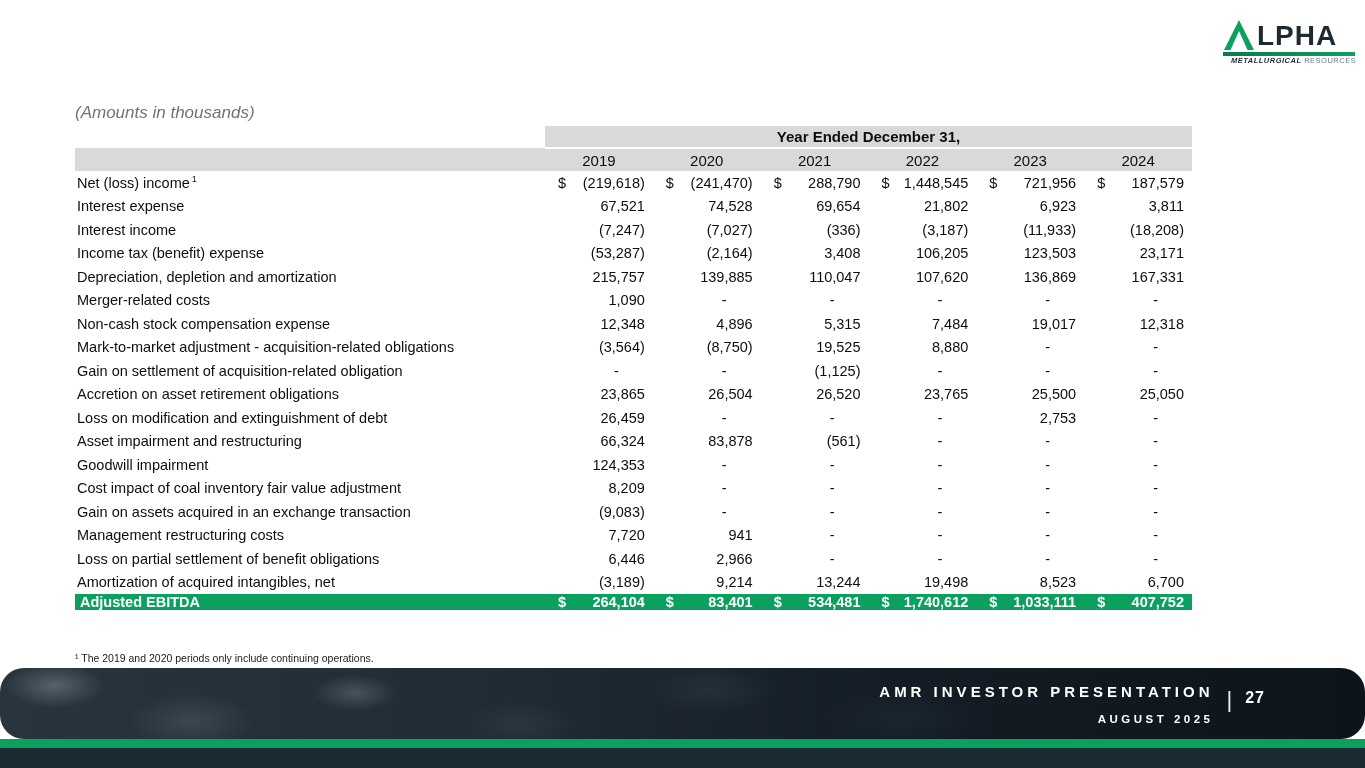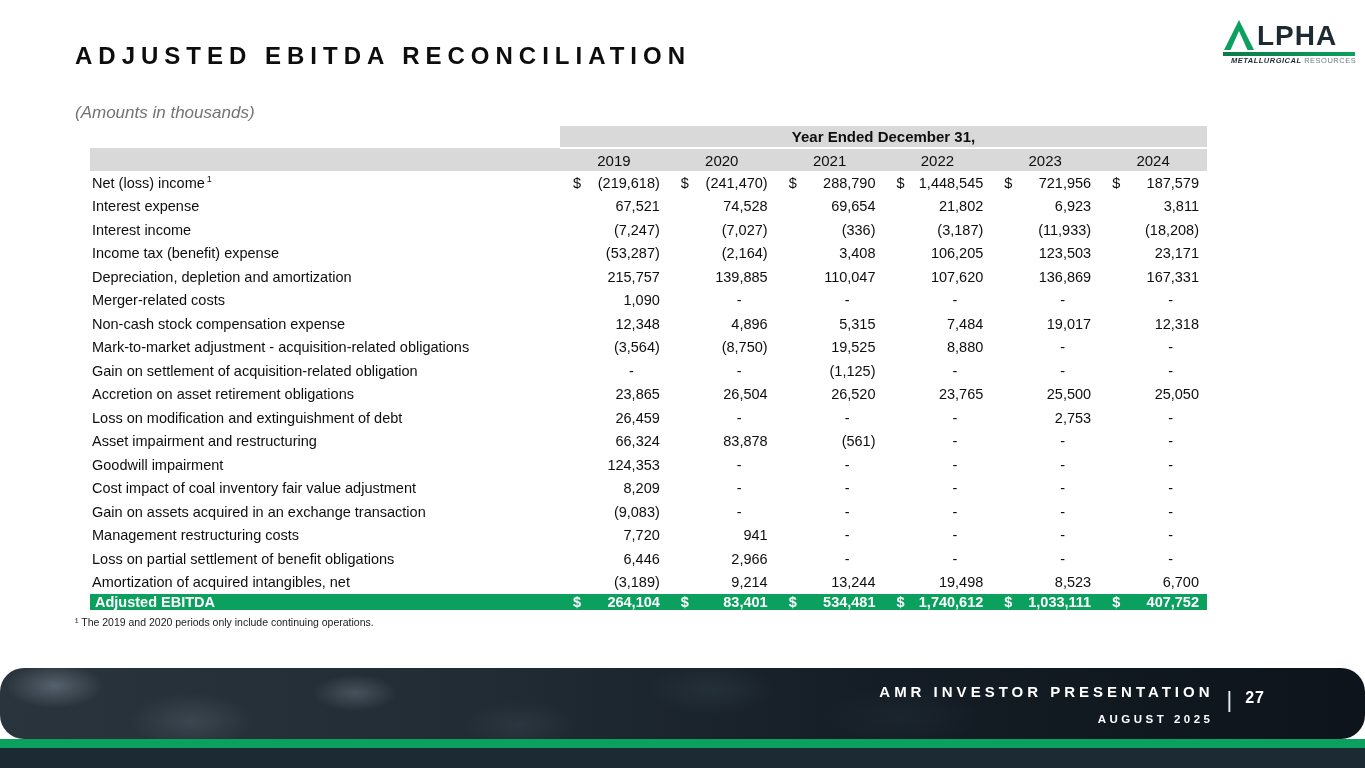--- a/index.html
+++ b/index.html
@@ -29,21 +29,21 @@
   .logo-text{font-size:28px;font-weight:800;color:#1e2a32;letter-spacing:1px;line-height:1;}
   .logo-bar{height:4px;margin-top:2px;background:linear-gradient(90deg,#0b7a47,var(--green));}
   .logo-tagline{margin-top:0;font-size:7.5px;letter-spacing:.5px;white-space:nowrap;padding-left:8px;}
   .tag-bold{font-weight:bold;font-style:italic;color:#1e2a32;}
   .tag-light{color:#6a7a80;}
 
   
   .subtitle{position:absolute;left:75px;top:103px;font-style:italic;font-size:17px;color:#737373;}
 
   
-  .tablewrap{position:absolute;left:75px;top:126px;width:1117px;margin-left:15px;}
+  .tablewrap{position:absolute;left:75px;top:126px;width:1117px;}
   table{width:100%;border-collapse:collapse;table-layout:fixed;font-size:14.5px;color:#0e0e0e;}
   col.c-label{width:470px;}
   thead th{padding:0;font-size:15px;}
   .span-h{
     background:var(--gray);font-weight:bold;text-align:center;height:22px;
     border-bottom:2px solid #fff;
   }
   .corner{background:#fff;}
   .year-row th{background:var(--gray);font-weight:normal;text-align:center;height:23px;}
   tbody td{padding:0;height:23.5px;vertical-align:middle;}
@@ -51,21 +51,21 @@
   .lbl sup{font-size:9px;margin-left:2px;}
   .cellin{display:flex;justify-content:flex-end;align-items:baseline;padding-right:8px;}
   .cellin.money{justify-content:space-between;padding-left:13px;}
   .num.dash{padding-right:26px;}
   .total td{
     background:var(--green);color:#fff;font-weight:bold;height:14px;padding-top:0;padding-bottom:0;
   }
   .total .lbl{padding-left:5px;}
 
   
-  .footnote{position:absolute;left:75px;top:616px;font-size:10.5px;color:#1a1a1a;}
+  .footnote{position:absolute;left:75px;top:652px;font-size:10.5px;color:#1a1a1a;}
 
   
   .coal{
     position:absolute;left:0;top:668px;width:1365px;height:71px;
     background:
       radial-gradient(70px 32px at 4% 25%, #55616c 0%, rgba(85,97,108,0) 70%),
       radial-gradient(90px 40px at 14% 75%, #3b4650 0%, rgba(59,70,80,0) 70%),
       radial-gradient(60px 26px at 26% 35%, #47525c 0%, rgba(71,82,92,0) 70%),
       radial-gradient(80px 34px at 38% 80%, #2c3640 0%, rgba(44,54,64,0) 70%),
       radial-gradient(90px 36px at 52% 30%, #243039 0%, rgba(36,48,57,0) 70%),
@@ -80,21 +80,20 @@
   .ft-sep{font-size:22px;font-weight:300;margin:0 13px;color:#e8eef2;align-self:center;transform:translateY(-4px);}
   .ft-page{font-size:16px;font-weight:bold;letter-spacing:1px;transform:translateY(-6px);}
   .green-bar{position:absolute;left:0;top:739px;width:1365px;height:9px;background:var(--green);}
   .navy-bar{position:absolute;left:0;top:748px;width:1365px;height:20px;background:var(--navy);}
 </style>
 </head>
 <body>
 
 <div class="slide">
 
-  <div class="title">ADJUSTED EBITDA RECONCILIATION</div>
 
   <div class="logo">
     <div class="logo-row">
       <svg class="logo-a" viewBox="0 0 30 30" width="32" height="30" aria-hidden="true">
         <polygon points="15,0 30,30 0,30" fill="#0ca05e"></polygon>
         <polygon points="15,11 23.5,30 6.5,30" fill="#ffffff"></polygon>
       </svg>
       <span class="logo-text">LPHA</span>
     </div>
     <div class="logo-bar"></div>

